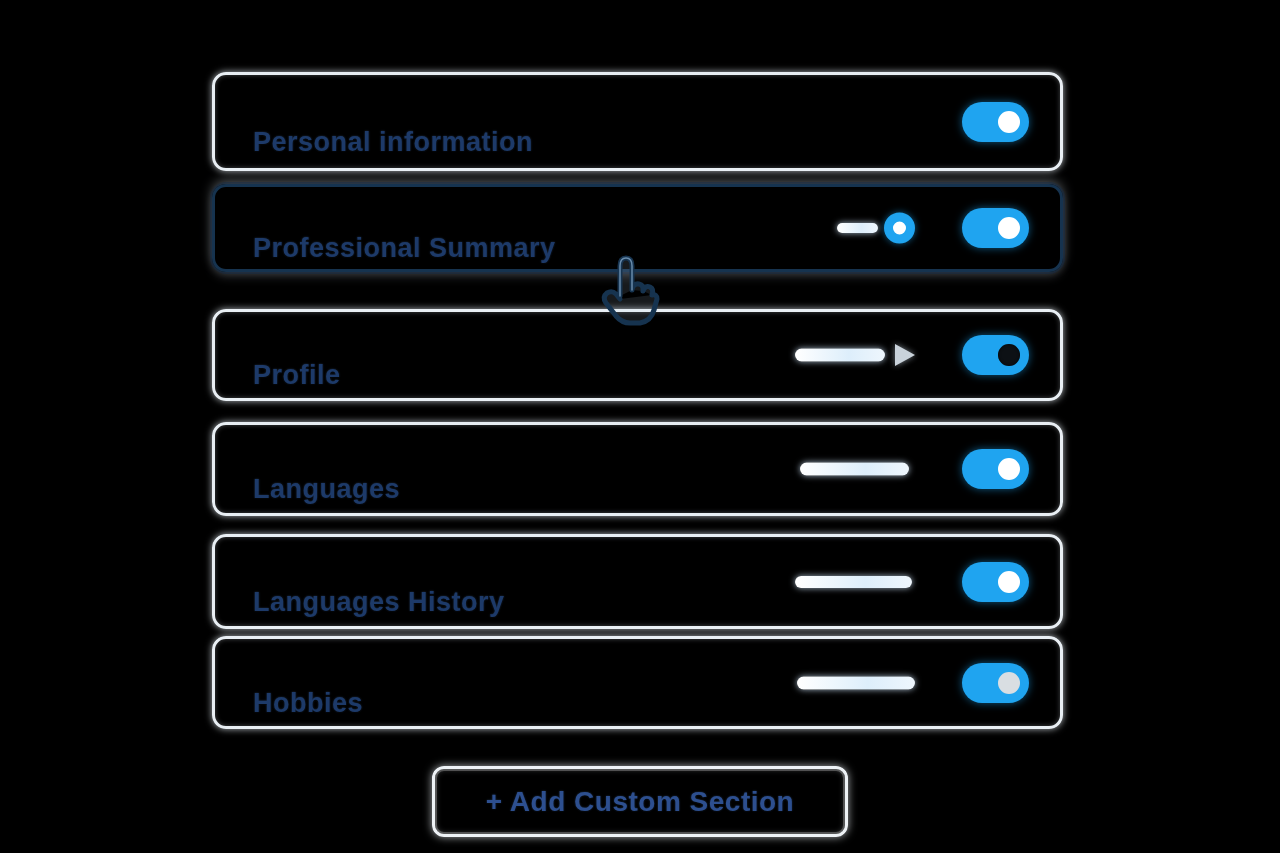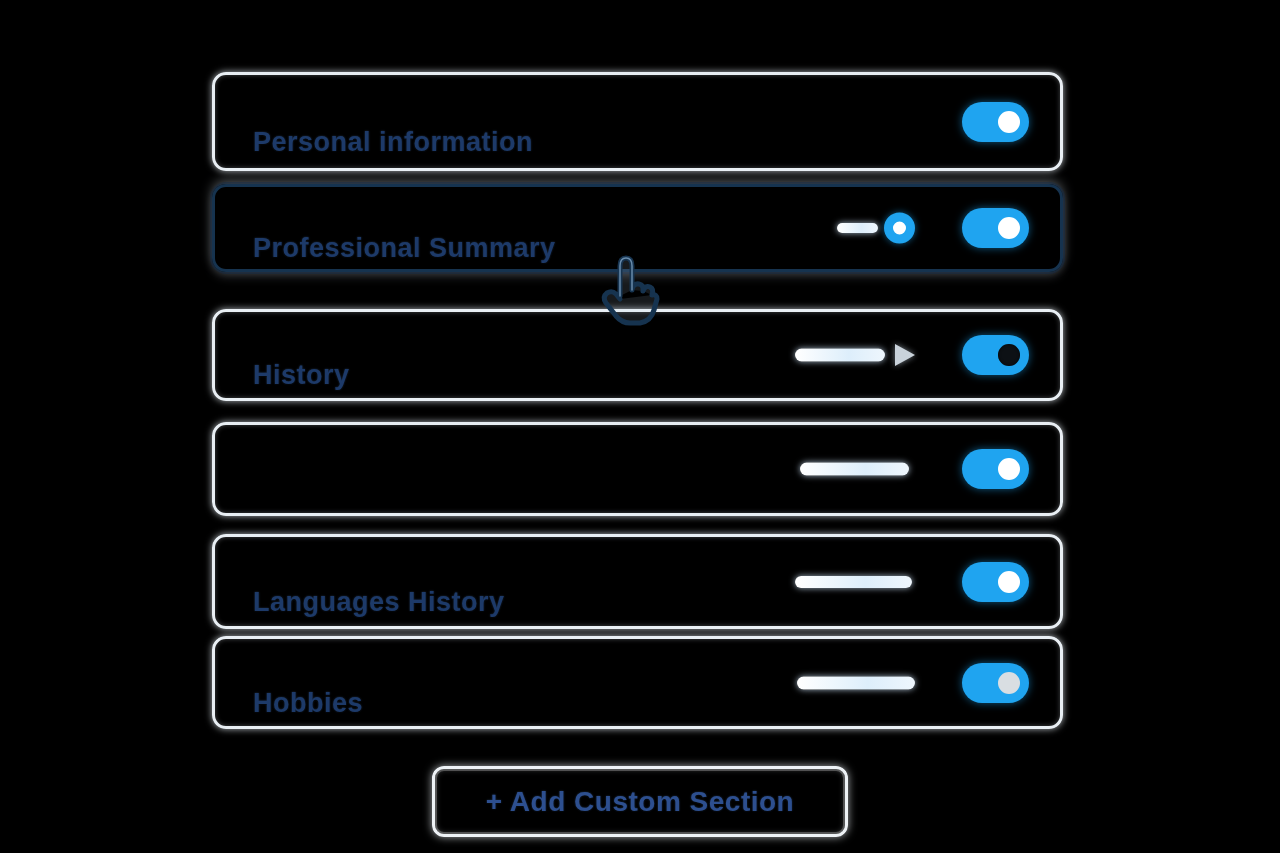--- a/index.html
+++ b/index.html
@@ -93,29 +93,30 @@
   <div class="row selected" id="row-1">
     <span class="row-label">Professional Summary</span>
     <div class="pill" style="right:182px;width:41px;height:10px;"></div>
     <div class="donut" style="right:145px;"></div>
     <div class="toggle" data-knob="light">
       <div class="knob"></div>
     </div>
   </div>
 
   <div class="row" id="row-2">
-    <span class="row-label">History</span>
+    <span class="row-label">Profile</span>
     <div class="pill" style="right:175px;width:90px;height:13px;"></div>
     <div class="chev" style="right:145px;"></div>
     <div class="toggle" data-knob="dark">
       <div class="knob"></div>
     </div>
   </div>
 
   <div class="row" id="row-3">
+    <span class="row-label">Languages</span>
     <div class="pill" style="right:151px;width:109px;height:13px;"></div>
     <div class="toggle" data-knob="light">
       <div class="knob"></div>
     </div>
   </div>
 
   <div class="row" id="row-4">
     <span class="row-label">Languages History</span>
     <div class="pill" style="right:148px;width:117px;height:12px;"></div>
     <div class="toggle" data-knob="light">

